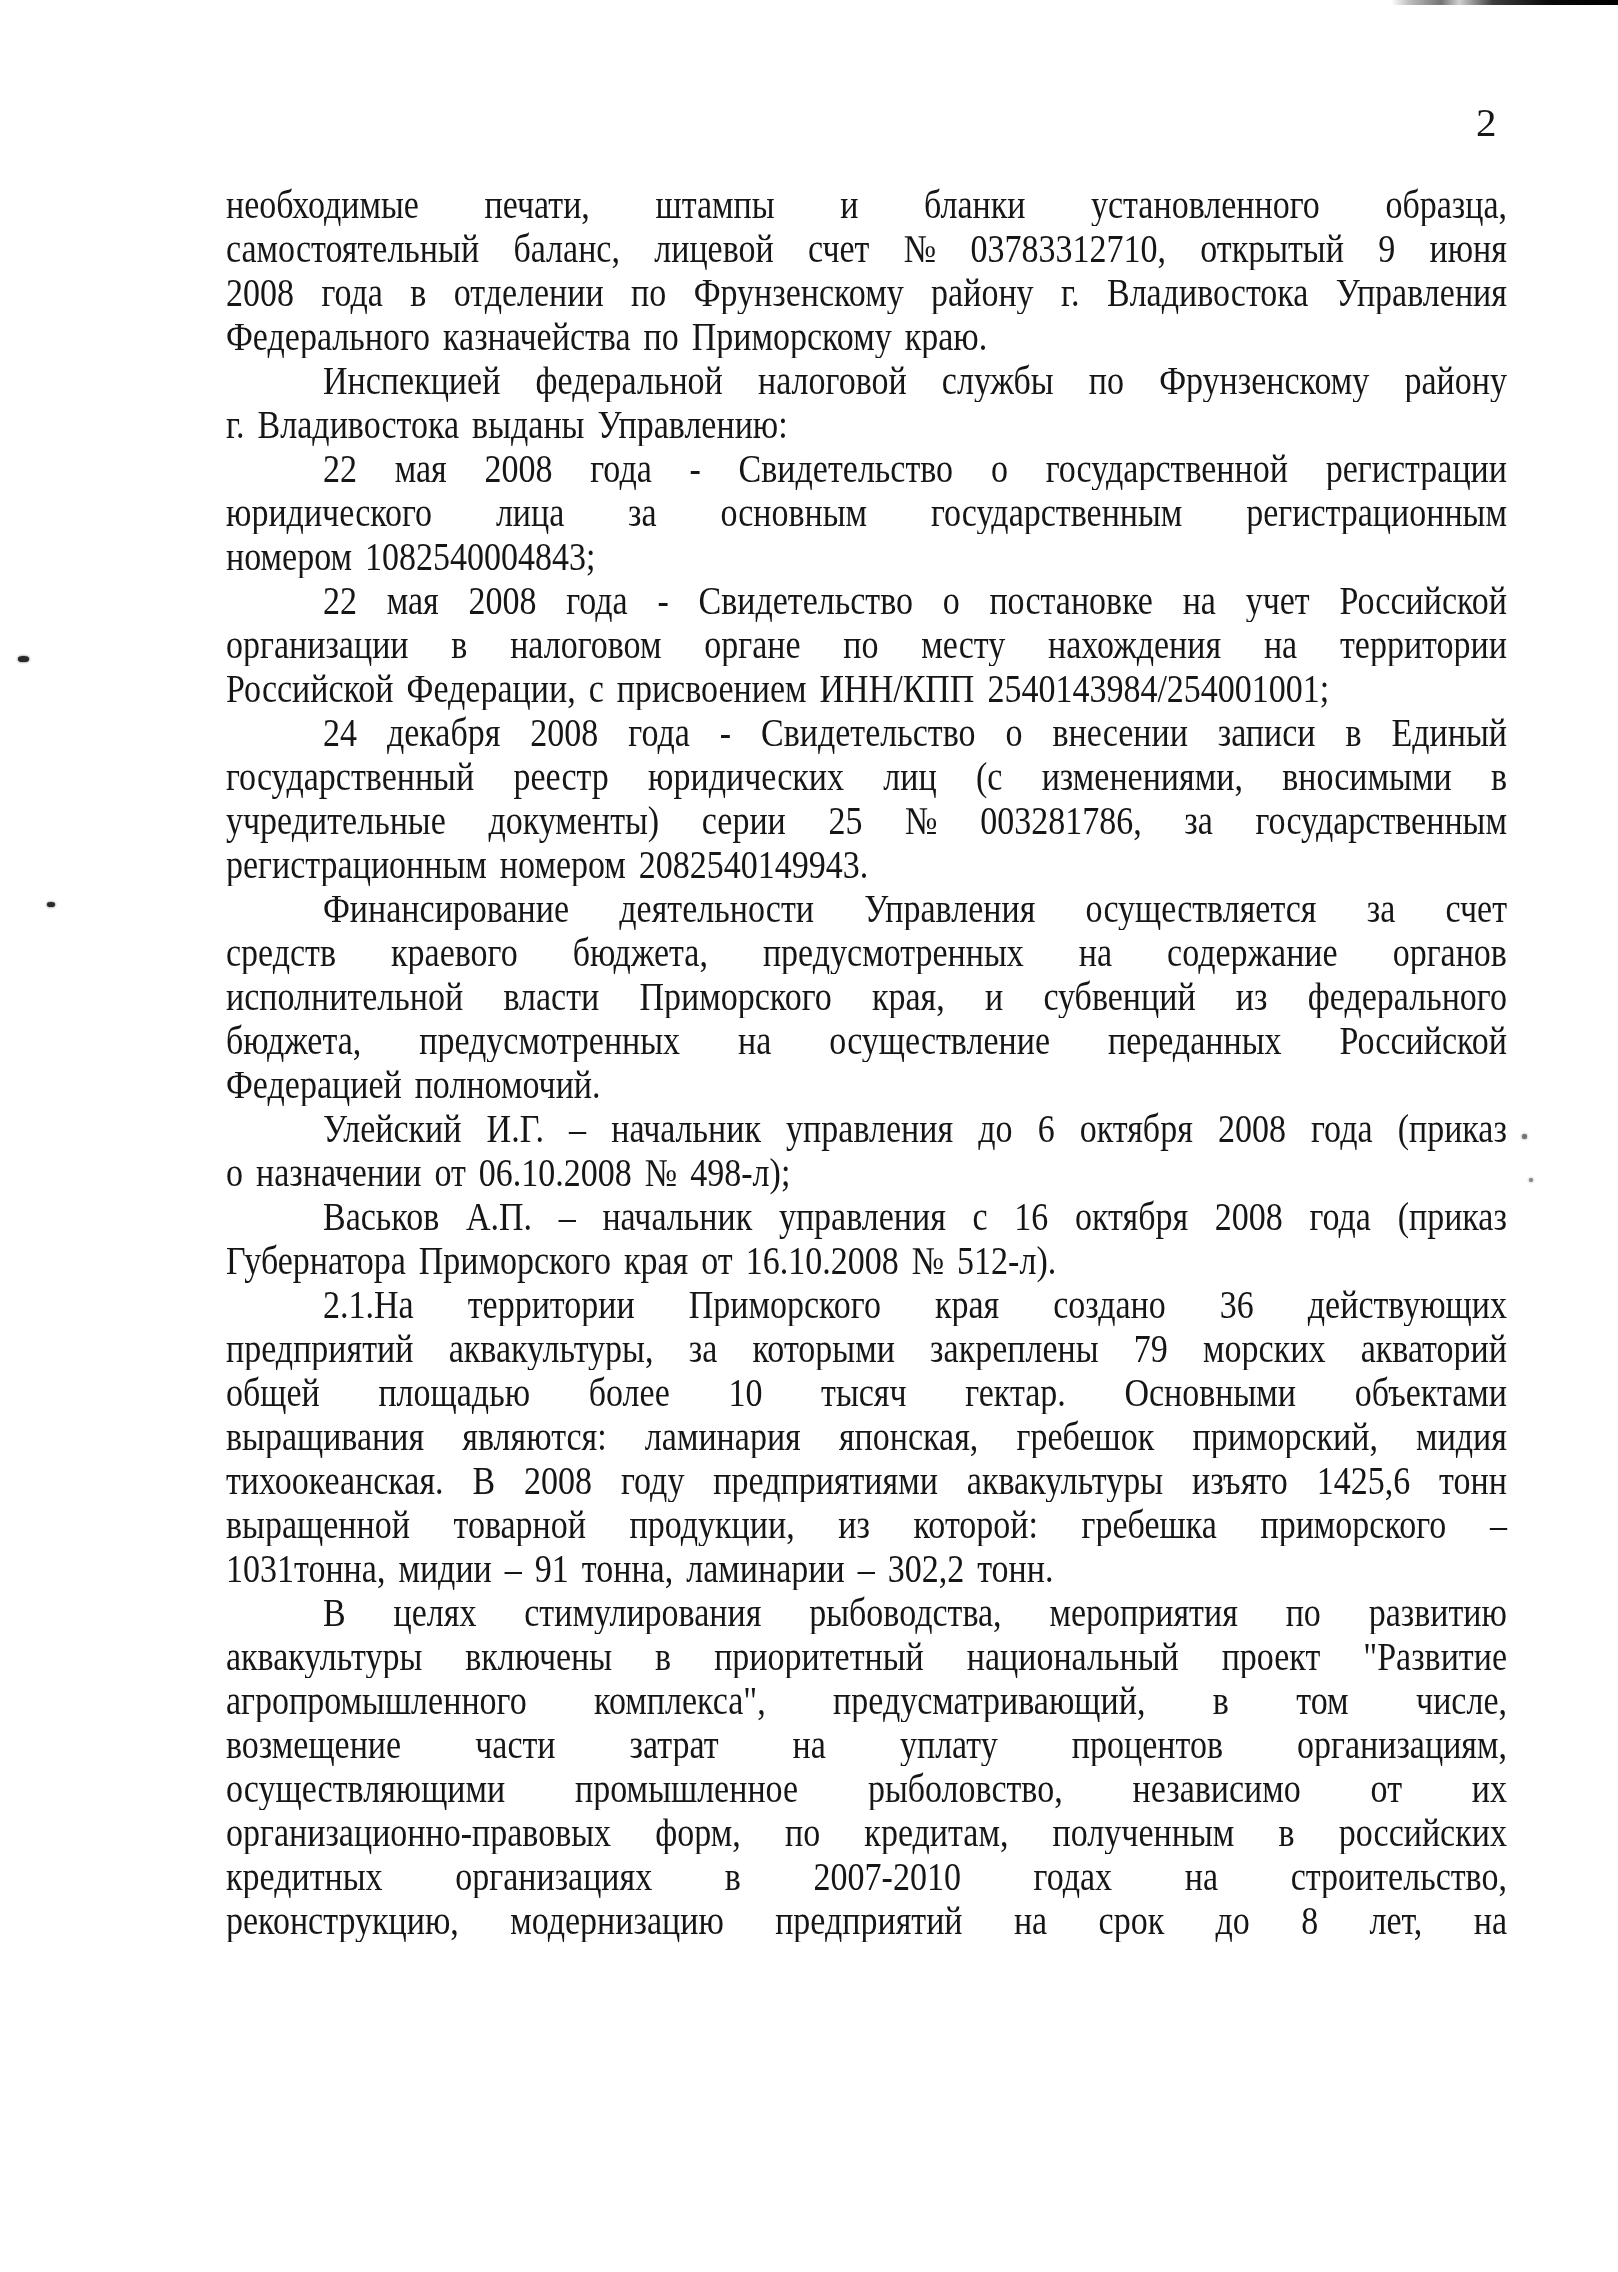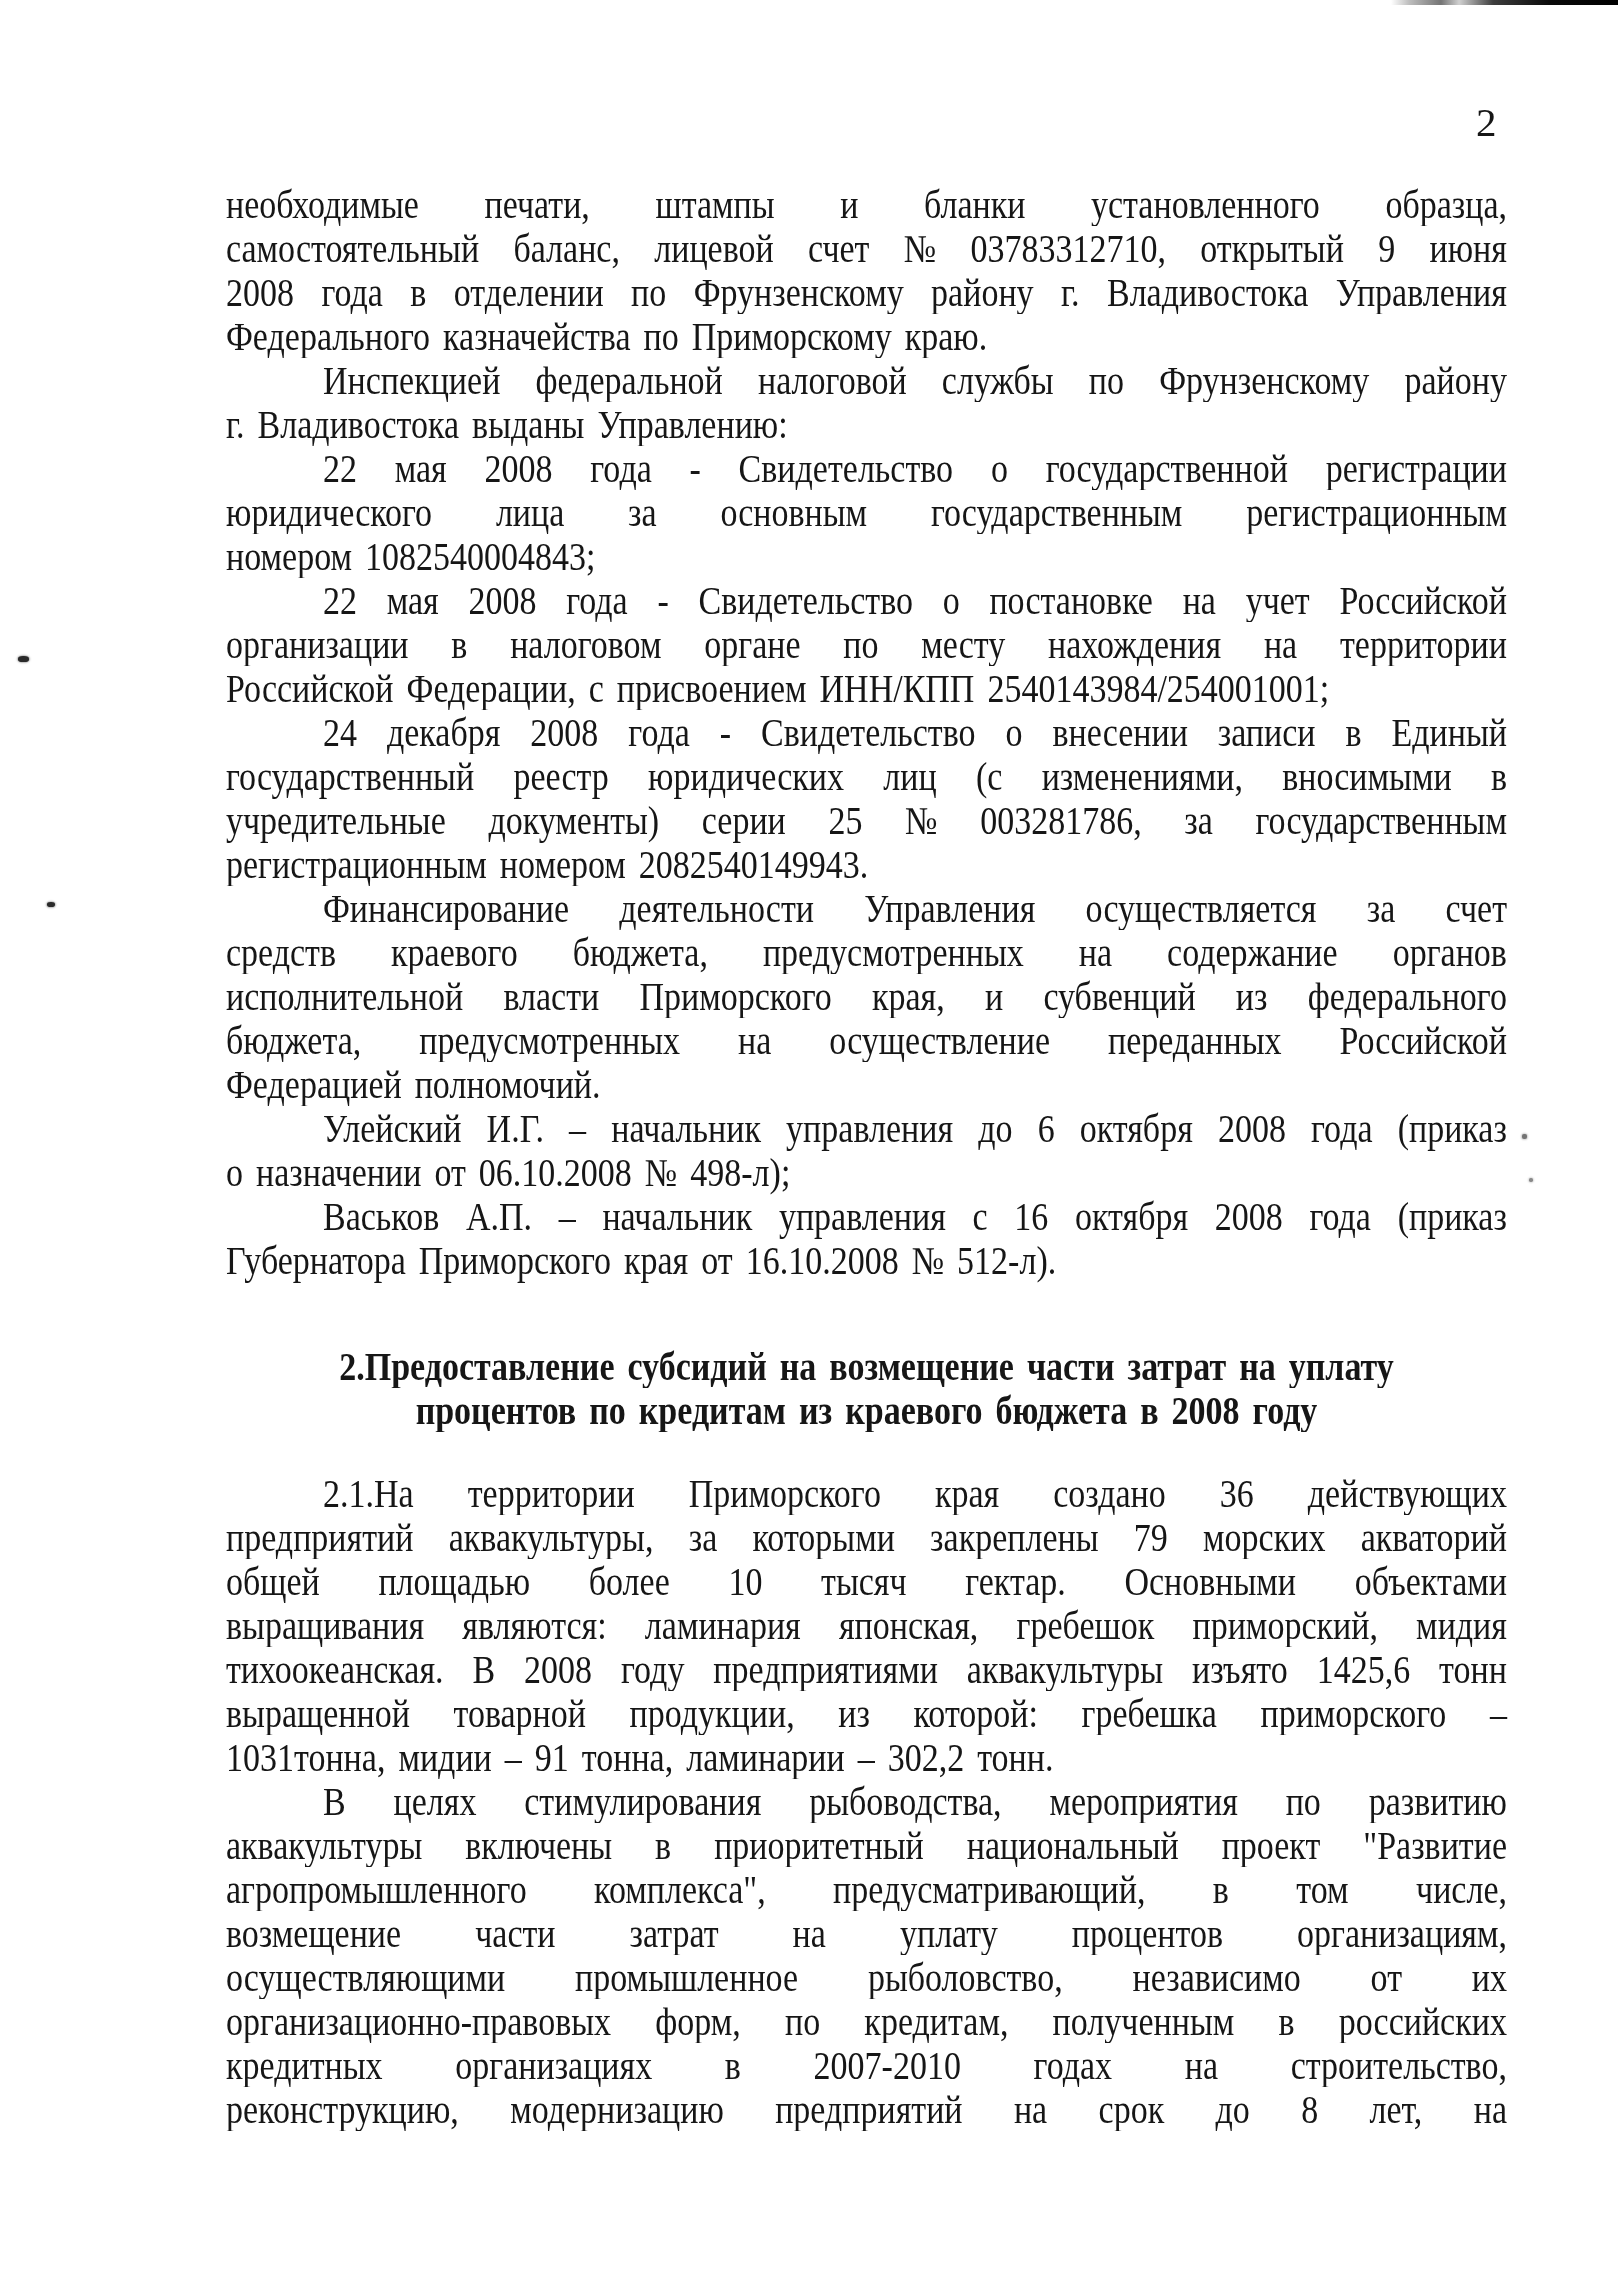--- a/index.html
+++ b/index.html
@@ -281,24 +281,20 @@
           <span>управления</span>
           <span>с</span>
           <span>16</span>
           <span>октября</span>
           <span>2008</span>
           <span>года</span>
           <span>(приказ</span>
         </div>
         <div class="line">Губернатора Приморского края от 16.10.2008 № 512-л).</div>
       </div>
-      <div class="block h">
-        <div class="line">2.Предоставление субсидий на возмещение части затрат на уплату</div>
-        <div class="line">процентов по кредитам из краевого бюджета  в 2008 году</div>
-      </div>
       <div class="block p">
         <div class="line just first">
           <span>2.1.На</span>
           <span>территории</span>
           <span>Приморского</span>
           <span>края</span>
           <span>создано</span>
           <span>36</span>
           <span>действующих</span>
         </div>

